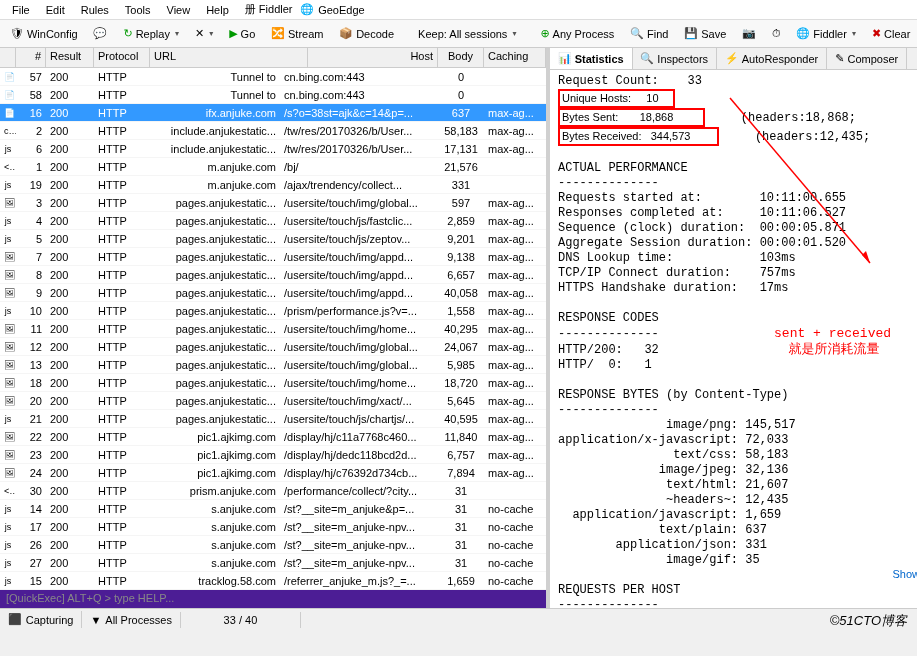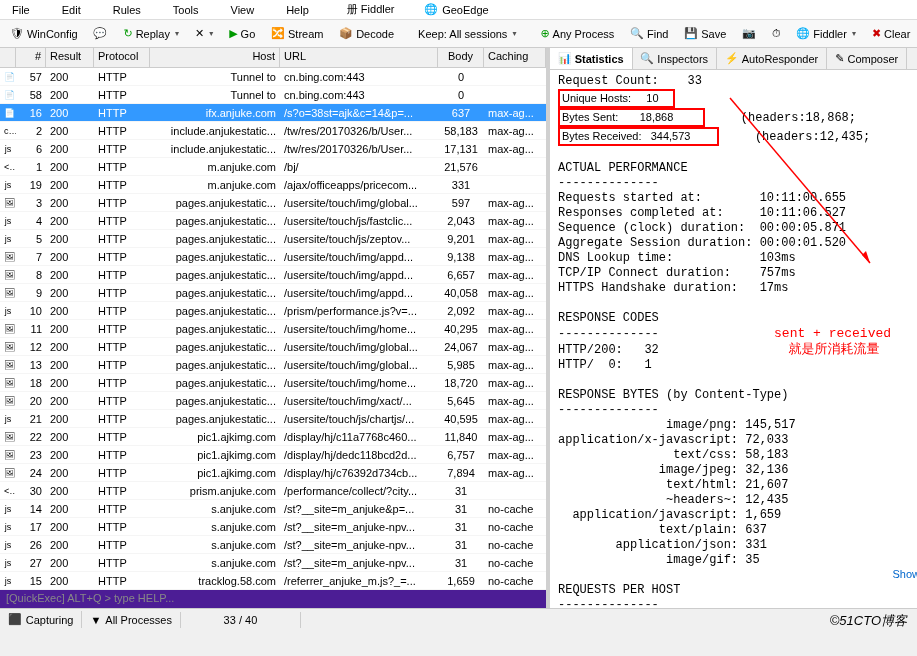--- a/index.html
+++ b/index.html
@@ -1,19 +1,19 @@
 <!DOCTYPE html>
 <html><head>
 <meta charset="utf-8">
 <style>
 *{box-sizing:border-box;margin:0;padding:0;font-family:Tahoma,Arial,sans-serif;font-size:11px;}
 body{background:#f0f0f0;width:917px;height:656px;overflow:hidden;position:relative;}
-.menubar{display:flex;align-items:center;height:20px;background:#fff;border-bottom:1px solid #ddd;padding:0 4px;gap:16px;}
+.menubar{display:flex;align-items:center;height:20px;background:#fff;border-bottom:1px solid #ddd;padding:0 4px;gap:0;}
 .menubar .m{padding:2px 8px;cursor:default;}
-.menubar .app{display:flex;align-items:center;gap:4px;margin-left:14px;}
+.menubar .app{display:flex;align-items:center;gap:4px;margin-left:8px;}
 .toolbar{display:flex;align-items:center;height:28px;background:#f8f8f8;border-bottom:1px solid #ccc;padding:0 4px;gap:4px;flex-wrap:nowrap;overflow:hidden;}
 .tbtn{display:flex;align-items:center;gap:3px;padding:2px 5px;border:1px solid transparent;cursor:default;white-space:nowrap;}
 .sep{width:1px;height:20px;background:#ccc;margin:0 2px;}
 .dd::after{content:"▾";font-size:8px;margin-left:2px;color:#555;}
 .content{display:flex;height:560px;}
 .left{width:560px;border-right:4px solid #d0d0d0;display:flex;flex-direction:column;}
 .right{flex:1;display:flex;flex-direction:column;background:#fff;position:relative;}
 .gridhead{display:flex;background:#f0f0f0;border-bottom:1px solid #ccc;height:20px;}
 .gridhead .h{border-right:1px solid #ccc;padding:2px 4px;font-size:11px;overflow:hidden;}
 .gridbody{flex:1;overflow:hidden;background:#fff;}
@@ -116,22 +116,22 @@
     </span>
 </div>
 
 <div class="content">
   <div class="left">
     <div class="gridhead">
       <div class="h" style="width:16px"></div>
       <div class="h c-num">#</div>
       <div class="h c-res">Result</div>
       <div class="h c-proto">Protocol</div>
+      <div class="h c-url">URL</div>
       <div class="h c-host">Host</div>
-      <div class="h c-url">URL</div>
       <div class="h c-body">Body</div>
       <div class="h c-cache">Caching</div>
     </div>
     <div class="gridbody" id="gridbody">
         <div class="row">
           <div class="cell ricon">📄</div>
           <div class="cell c-num">57</div>
           <div class="cell c-res">200</div>
           <div class="cell c-proto">HTTP</div>
           <div class="cell c-host">Tunnel to</div>
@@ -188,42 +188,42 @@
           <div class="cell c-url">/bj/</div>
           <div class="cell c-body">21,576</div>
           <div class="cell c-cache"></div>
         </div>
         <div class="row">
           <div class="cell ricon">js</div>
           <div class="cell c-num">19</div>
           <div class="cell c-res">200</div>
           <div class="cell c-proto">HTTP</div>
           <div class="cell c-host">m.anjuke.com</div>
-          <div class="cell c-url">/ajax/officeapps/pricecom...</div>
+          <div class="cell c-url">/ajax/trendency/collect...</div>
           <div class="cell c-body">331</div>
           <div class="cell c-cache"></div>
         </div>
         <div class="row">
           <div class="cell ricon">🖼</div>
           <div class="cell c-num">3</div>
           <div class="cell c-res">200</div>
           <div class="cell c-proto">HTTP</div>
           <div class="cell c-host">pages.anjukestatic...</div>
           <div class="cell c-url">/usersite/touch/img/global...</div>
           <div class="cell c-body">597</div>
           <div class="cell c-cache">max-ag...</div>
         </div>
         <div class="row">
           <div class="cell ricon">js</div>
           <div class="cell c-num">4</div>
           <div class="cell c-res">200</div>
           <div class="cell c-proto">HTTP</div>
           <div class="cell c-host">pages.anjukestatic...</div>
           <div class="cell c-url">/usersite/touch/js/fastclic...</div>
-          <div class="cell c-body">2,043</div>
+          <div class="cell c-body">2,859</div>
           <div class="cell c-cache">max-ag...</div>
         </div>
         <div class="row">
           <div class="cell ricon">js</div>
           <div class="cell c-num">5</div>
           <div class="cell c-res">200</div>
           <div class="cell c-proto">HTTP</div>
           <div class="cell c-host">pages.anjukestatic...</div>
           <div class="cell c-url">/usersite/touch/js/zeptov...</div>
           <div class="cell c-body">9,201</div>
@@ -259,21 +259,21 @@
           <div class="cell c-body">40,058</div>
           <div class="cell c-cache">max-ag...</div>
         </div>
         <div class="row">
           <div class="cell ricon">js</div>
           <div class="cell c-num">10</div>
           <div class="cell c-res">200</div>
           <div class="cell c-proto">HTTP</div>
           <div class="cell c-host">pages.anjukestatic...</div>
           <div class="cell c-url">/prism/performance.js?v=...</div>
-          <div class="cell c-body">2,092</div>
+          <div class="cell c-body">1,558</div>
           <div class="cell c-cache">max-ag...</div>
         </div>
         <div class="row">
           <div class="cell ricon">🖼</div>
           <div class="cell c-num">11</div>
           <div class="cell c-res">200</div>
           <div class="cell c-proto">HTTP</div>
           <div class="cell c-host">pages.anjukestatic...</div>
           <div class="cell c-url">/usersite/touch/img/home...</div>
           <div class="cell c-body">40,295</div>

